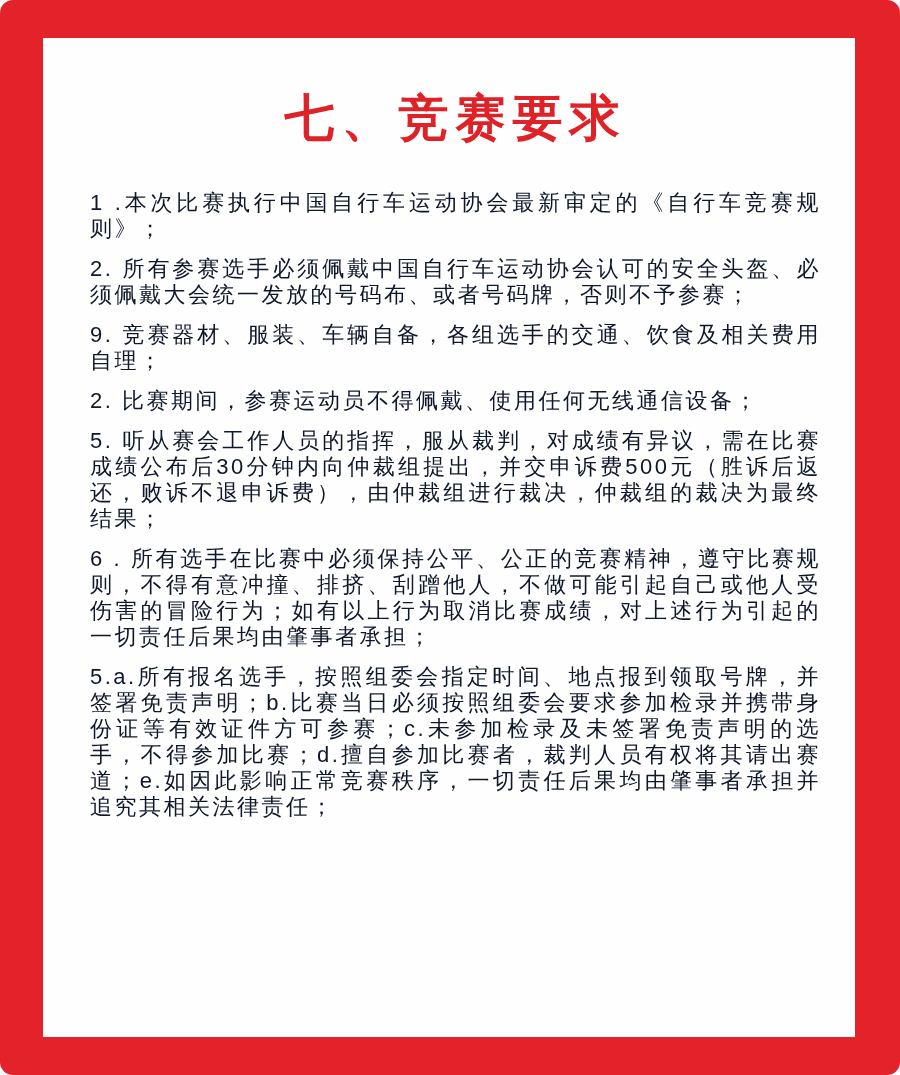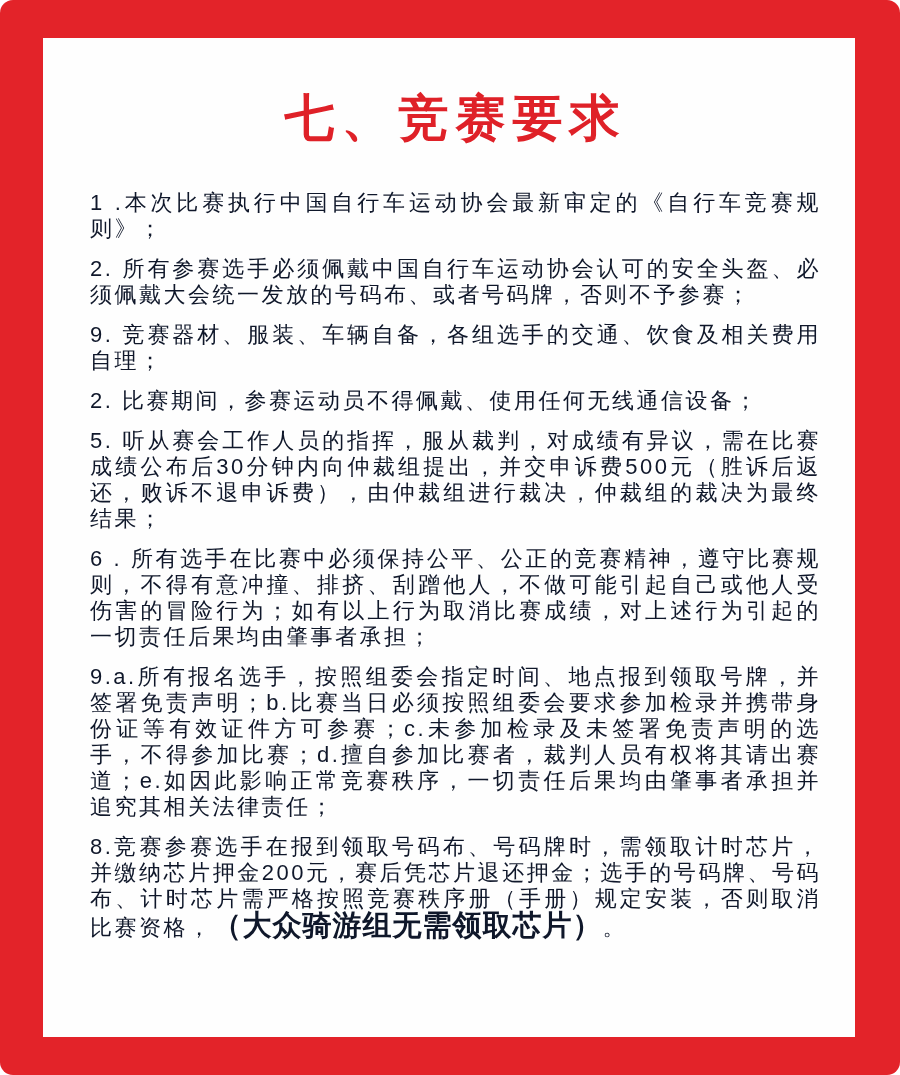--- a/index.html
+++ b/index.html
@@ -51,16 +51,15 @@
 <div class="page">
   <div class="sheet">
     <h1 class="title">七、竞赛要求</h1>
 
     <p class="rule">1 .本次比赛执行中国自行车运动协会最新审定的《自行车竞赛规则》；</p>
     <p class="rule">2. 所有参赛选手必须佩戴中国自行车运动协会认可的安全头盔、必须佩戴大会统一发放的号码布、或者号码牌，否则不予参赛；</p>
     <p class="rule">9. 竞赛器材、服装、车辆自备，各组选手的交通、饮食及相关费用自理；</p>
     <p class="rule">2. 比赛期间，参赛运动员不得佩戴、使用任何无线通信设备；</p>
     <p class="rule">5. 听从赛会工作人员的指挥，服从裁判，对成绩有异议，需在比赛成绩公布后30分钟内向仲裁组提出，并交申诉费500元（胜诉后返还，败诉不退申诉费），由仲裁组进行裁决，仲裁组的裁决为最终结果；</p>
     <p class="rule">6 . 所有选手在比赛中必须保持公平、公正的竞赛精神，遵守比赛规则，不得有意冲撞、排挤、刮蹭他人，不做可能引起自己或他人受伤害的冒险行为；如有以上行为取消比赛成绩，对上述行为引起的一切责任后果均由肇事者承担；</p>
-    <p class="rule">9.a.所有报名选手，按照组委会指定时间、地点报到领取号牌，并签署免责声明；b.比赛当日必须按照组委会要求参加检录并携带身份证等有效证件方可参赛；c.未参加检录及未签署免责声明的选手，不得参加比赛；d.擅自参加比赛者，裁判人员有权将其请出赛道；e.如因此影响正常竞赛秩序，一切责任后果均由肇事者承担并追究其相关法律责任；</p>
-    <p class="rule"><span>8.竞赛参赛选手在报到领取号码布、号码牌时，需领取计时芯片，并缴纳芯片押金200元，赛后凭芯片退还押金；选手的号码牌、号码布、计时芯片需严格按照竞赛秩序册（手册）规定安装，否则取消比赛资格，</span><span class="emph">（大众骑游组无需领取芯片）</span><span>。</span></p>
+    <p class="rule">5.a.所有报名选手，按照组委会指定时间、地点报到领取号牌，并签署免责声明；b.比赛当日必须按照组委会要求参加检录并携带身份证等有效证件方可参赛；c.未参加检录及未签署免责声明的选手，不得参加比赛；d.擅自参加比赛者，裁判人员有权将其请出赛道；e.如因此影响正常竞赛秩序，一切责任后果均由肇事者承担并追究其相关法律责任；</p>
   </div>
 </div>
 
 </body></html>

